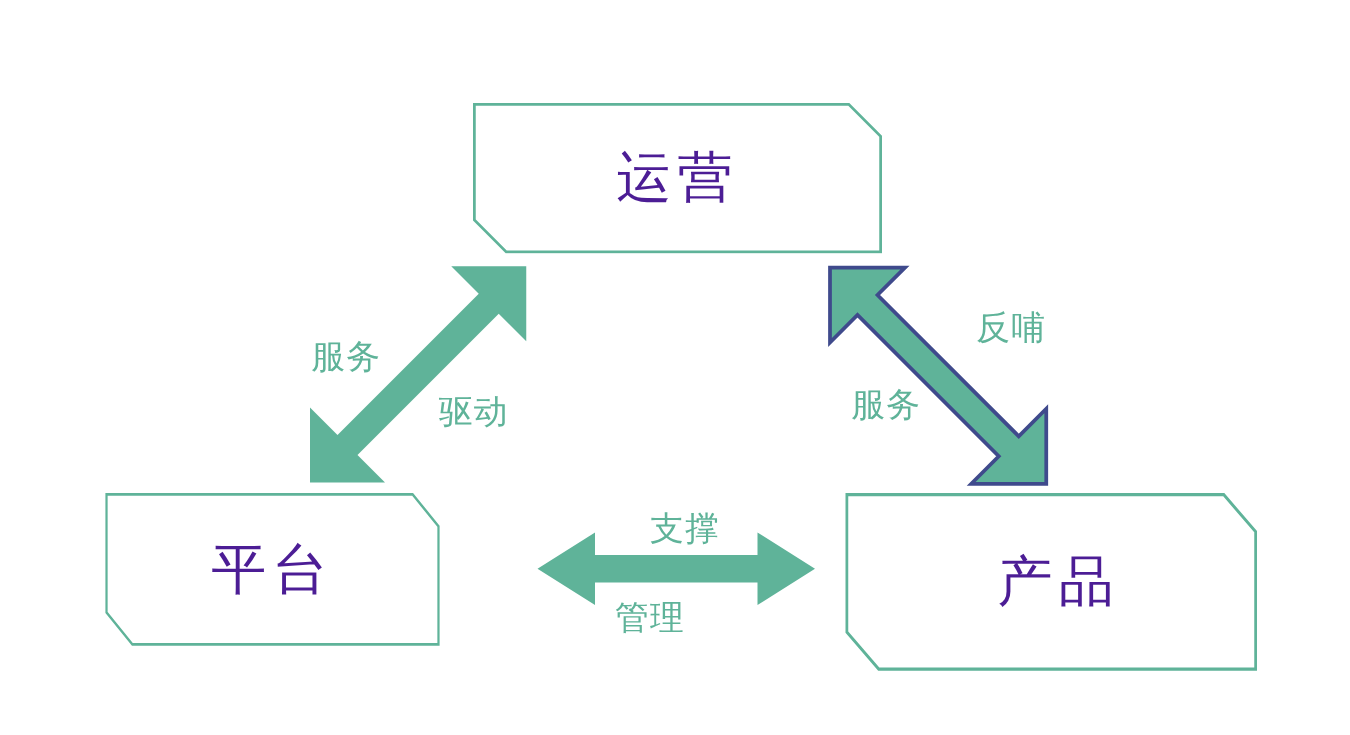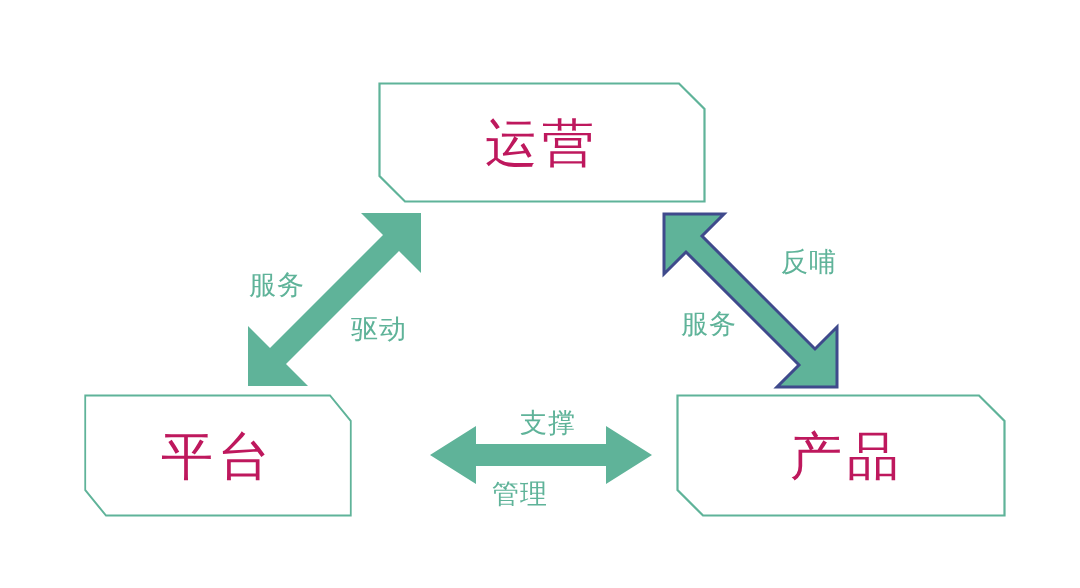--- a/index.html
+++ b/index.html
@@ -32,44 +32,44 @@
   .node-shape {
     position: absolute;
     left: 0;
     top: 0;
     width: 100%;
     height: 100%;
     pointer-events: none;
   }
   .node-label {
     position: relative;
-    font-size: 52px;
+    font-size: 44px;
     letter-spacing: 5px;
     line-height: 1;
-    color: #be185d;
+    color: #4c1d95;
     white-space: nowrap;
     user-select: none;
   }
   #node-operations {
     left: 378px;
     top: 82px;
     width: 328px;
     height: 121px;
   }
   #node-platform {
     left: 84px;
     top: 394px;
     width: 268px;
     height: 123px;
   }
   #node-product {
     left: 676px;
     top: 394px;
     width: 330px;
-    height: 123px;
+    height: 143px;
     padding-left: 12px;
   }
   .edge-label {
     position: absolute;
     font-size: 27px;
     line-height: 1;
     color: #5FB399;
     white-space: nowrap;
     user-select: none;
     letter-spacing: 1px;

